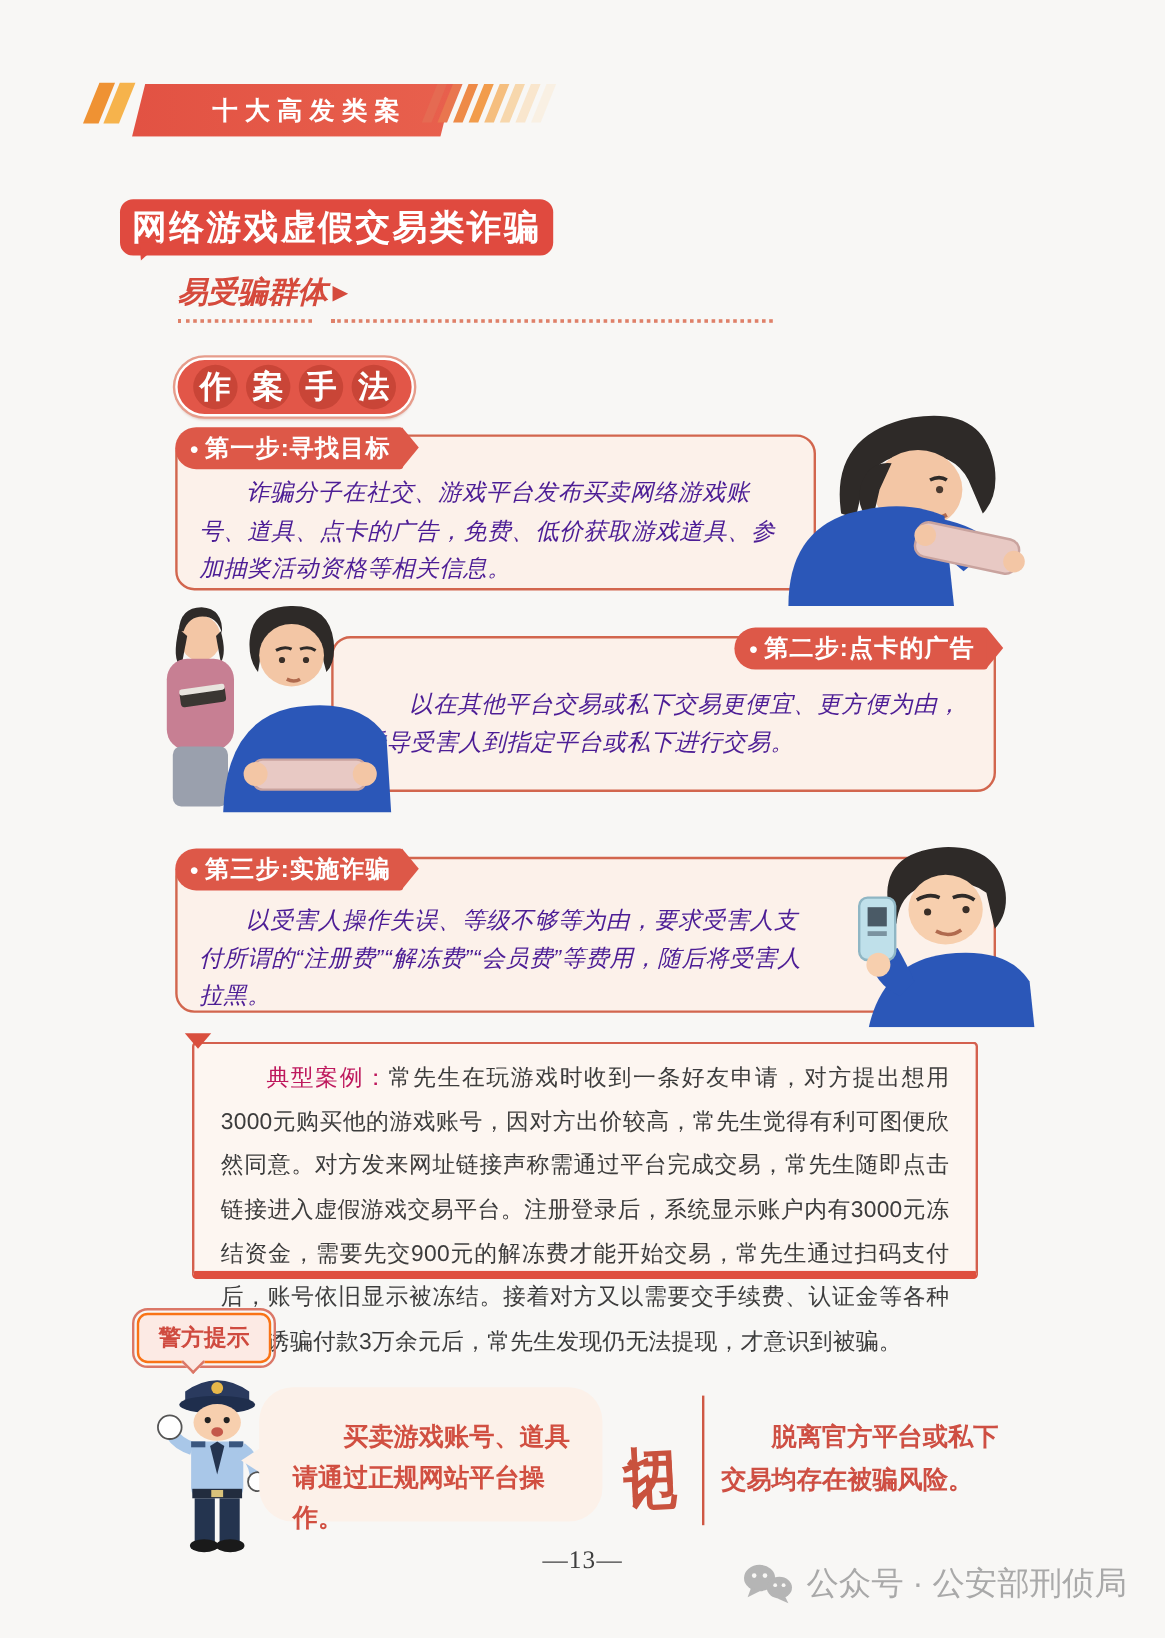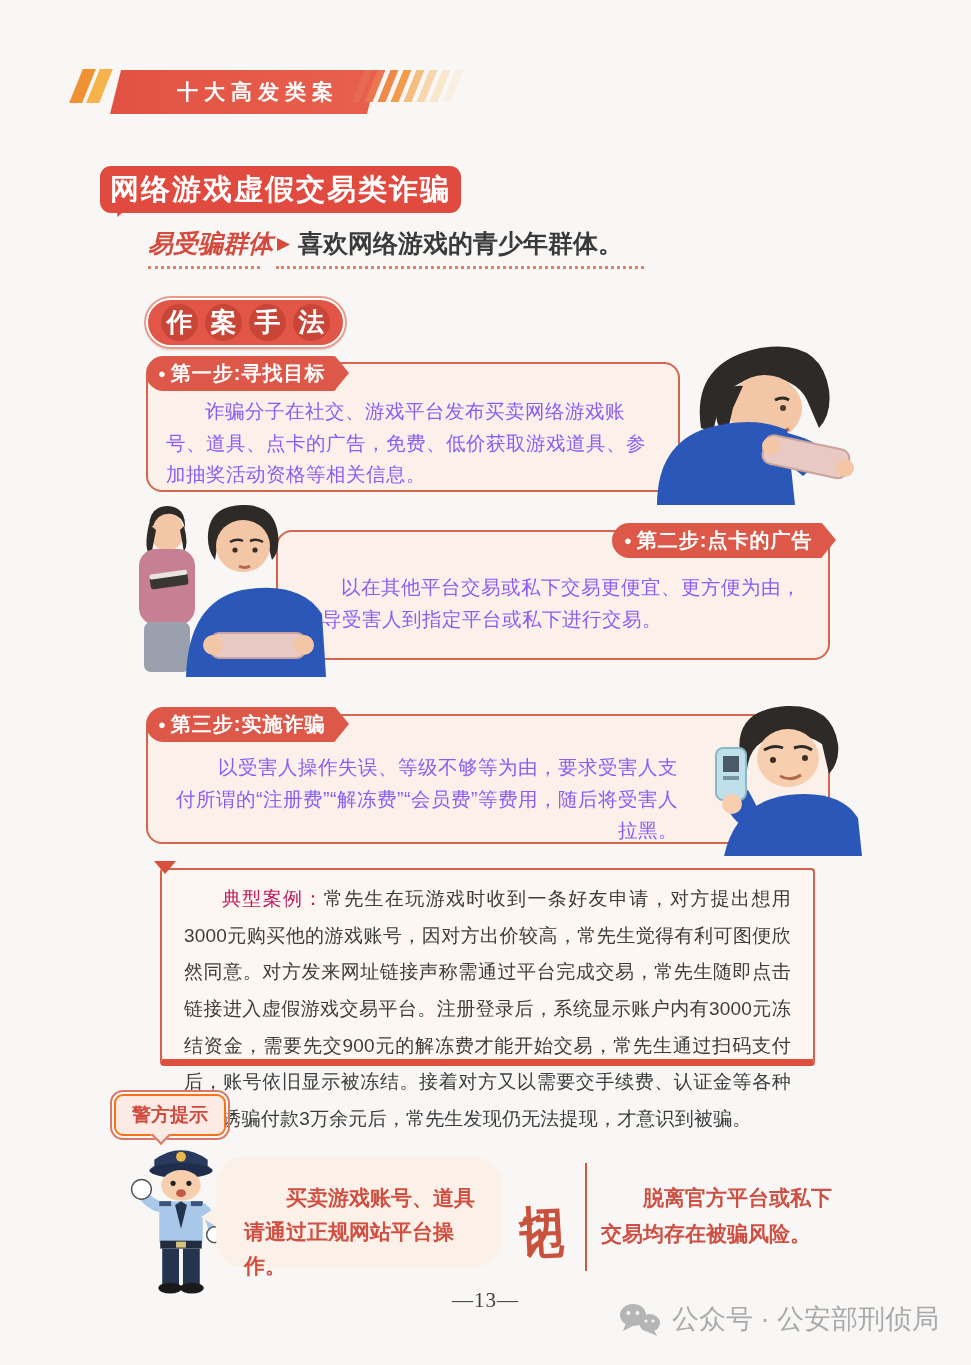--- a/index.html
+++ b/index.html
@@ -72,32 +72,32 @@
     font-size:20px; font-weight:bold; letter-spacing:1px;
     display:flex; align-items:center; padding:0 10px 0 12px; z-index:5;
   }
   .step-pill::after {
     content:""; position:absolute; right:-13px; top:0;
     border-top:17.5px solid transparent; border-bottom:17.5px solid transparent;
     border-left:14px solid #dd5848;
   }
   .step-pill .bullet { font-size:13px; margin-right:4px; }
   .step-text {
-    color:#8b5cf6; font-size:19.5px; line-height:1.62;
-    text-indent:2em; letter-spacing:.5px;
+    color:#4c1d95; font-size:19.5px; line-height:1.62;
+    text-indent:2em; letter-spacing:.5px;font-style:italic;
   }
   #step1-box { left:146px; top:362px; width:534px; height:130px; }
   #step1-pill { left:146px; top:356px; }
   #step1-text { position:absolute; left:166px; top:396px; width:498px; }
   #step2-box { left:276px; top:530px; width:554px; height:130px; }
   #step2-pill { left:612px; top:523px; }
   #step2-text { position:absolute; left:302px; top:572px; width:512px; }
   #step3-box { left:146px; top:714px; width:684px; height:130px; }
   #step3-pill { left:146px; top:707px; }
-  #step3-text { position:absolute; left:166px; top:752px; width:512px;text-align:right; }
+  #step3-text { position:absolute; left:166px; top:752px; width:512px; }
 
   
   .illus { position:absolute; }
   #illus-1 { left:645px; top:328px; width:230px; height:177px; z-index:6; }
   #illus-2 { left:92px;  top:492px; width:245px; height:185px; z-index:6; }
   #illus-3 { left:688px; top:698px; width:185px; height:158px; z-index:6; }
 
   
   .case-box {
     position:absolute; left:160px; top:868px; width:655px; height:198px;
@@ -186,21 +186,20 @@
       <i style="left:78px;background:#f9d9ab;opacity:.55"></i>
       <i style="left:91px;background:#fbe7c9;opacity:.4"></i>
     </div>
   </div>
 
   <div class="title-badge">网络游戏虚假交易类诈骗</div>
 
   <div class="victim-row">
     <span class="victim-label">易受骗群体</span>
     <span class="victim-arrow">▶</span>
-    <span class="victim-group">喜欢网络游戏的青少年群体。</span>
   </div>
   <div class="dotted-1"></div>
   <div class="dotted-2"></div>
 
   <div class="method-badge">
     <span class="mchar">作</span>
     <span class="mchar">案</span>
     <span class="mchar">手</span>
     <span class="mchar">法</span>
   </div>

